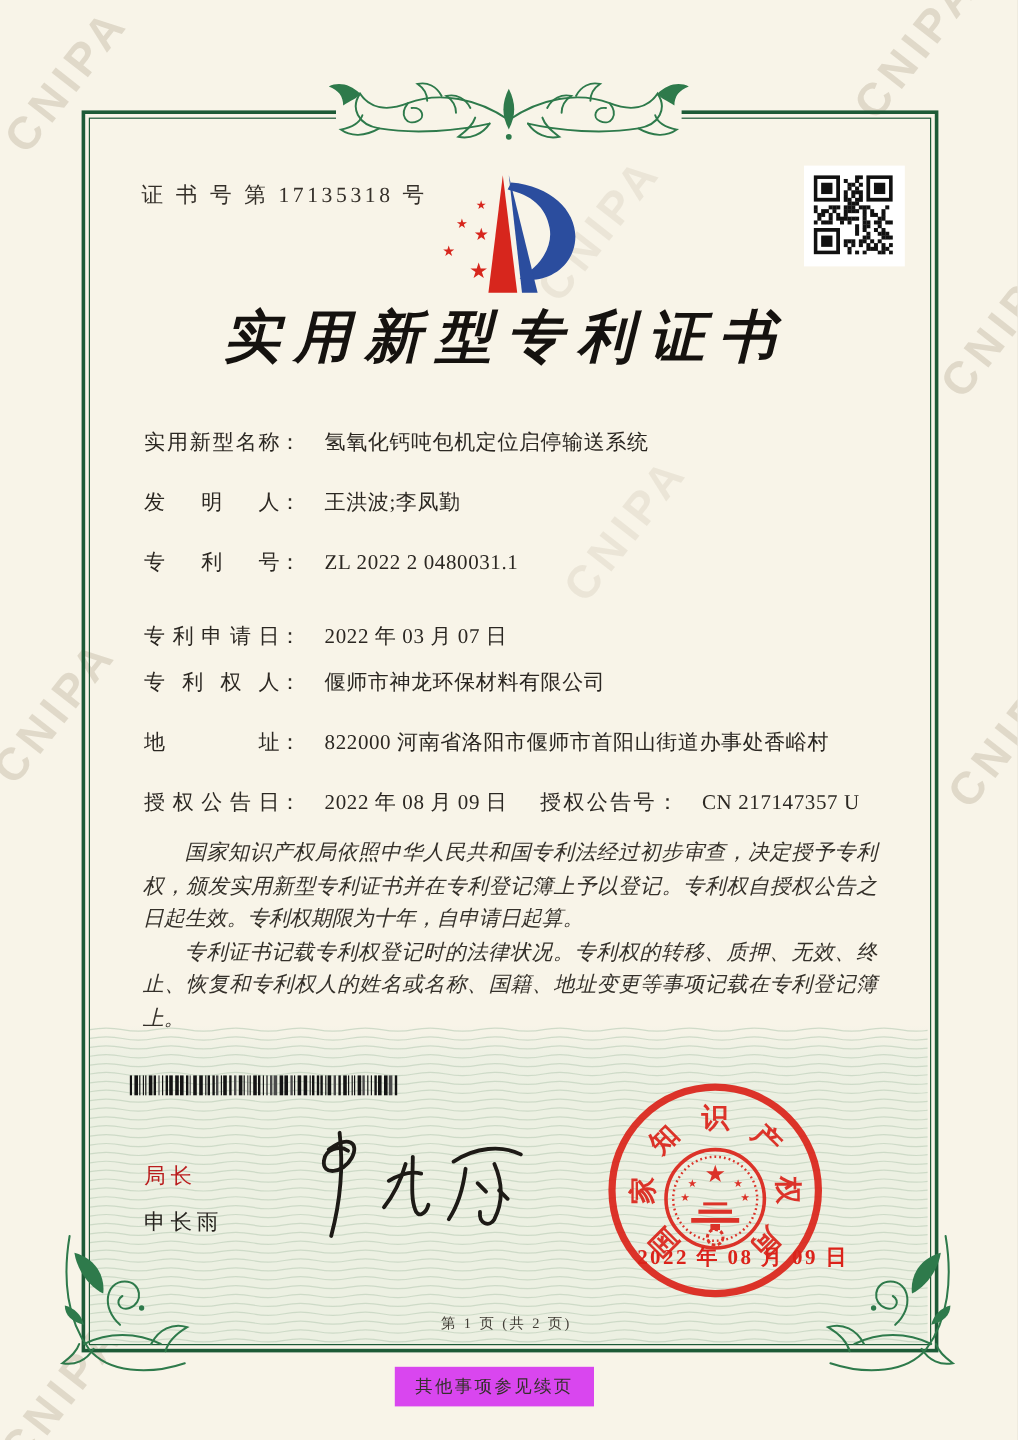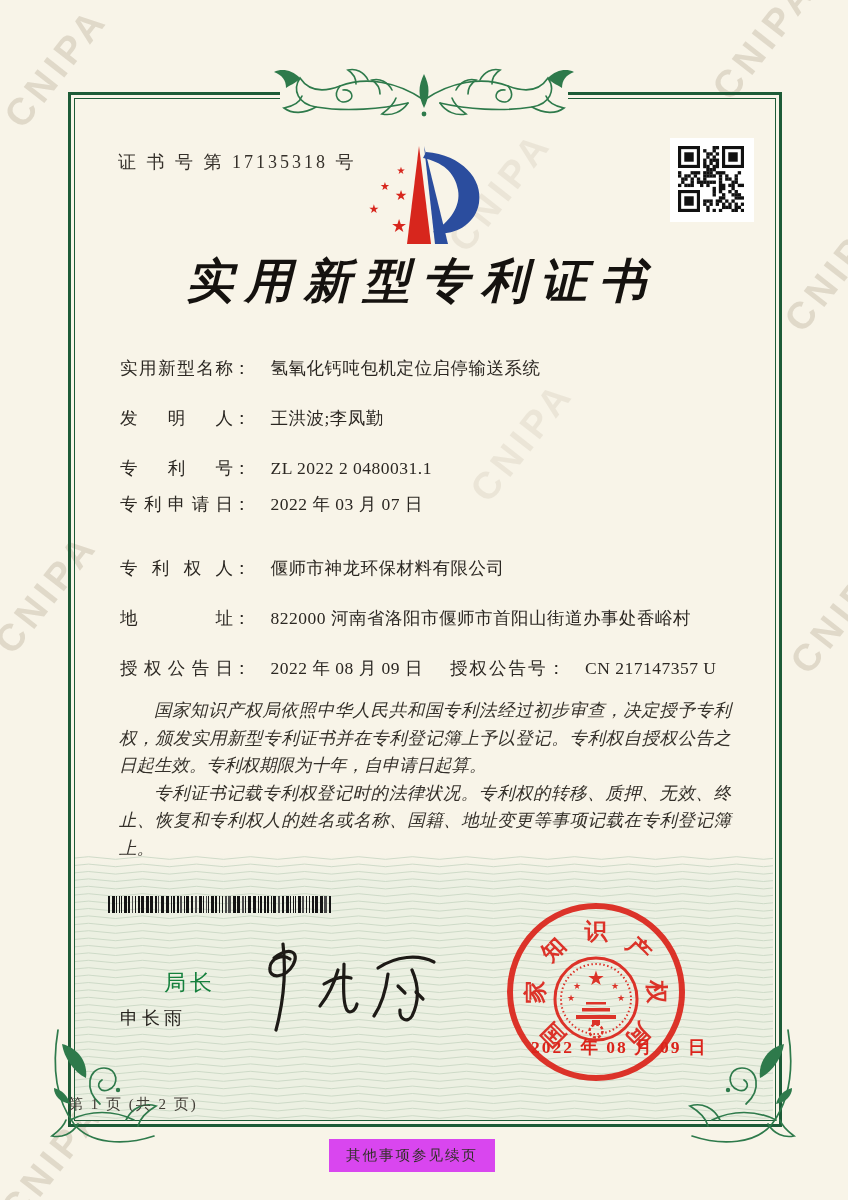--- a/index.html
+++ b/index.html
@@ -35,29 +35,29 @@
   .val{display:inline-block;margin-left:18px;letter-spacing:.5px;}
   .pair2{position:absolute;left:330px;top:0;}
   .pair2 .lbl2{letter-spacing:2px;}
   
   .body-text{position:absolute;left:119px;top:697px;width:612px;font-size:17.5px;line-height:27.5px;
              font-style:italic;color:#34302a;text-align:justify;}
   .body-text p{margin:0;text-indent:2em;}
   
   .barcode{position:absolute;left:108px;top:896px;}
   
-  .sig-role{position:absolute;left:120px;top:968px;font-size:22px;letter-spacing:4px;color:#15803d;margin-left:44px;}
+  .sig-role{position:absolute;left:120px;top:968px;font-size:18px;letter-spacing:4px;color:#b91c1c;}
   .sig-name{position:absolute;left:120px;top:1006px;font-size:18px;letter-spacing:4px;color:#26231e;}
   .sig-script{position:absolute;left:238px;top:938px;}
   
   .seal{position:absolute;left:505px;top:901px;opacity:.92;}
   .seal-date{position:absolute;left:531px;top:1035px;font-size:17.5px;font-weight:700;
              letter-spacing:2px;color:#db231a;white-space:nowrap;}
   
-  .pageinfo{position:absolute;left:68px;top:1095px;width:708px;text-align:left;font-size:15px;
+  .pageinfo{position:absolute;left:68px;top:1095px;width:708px;text-align:center;font-size:12px;
             letter-spacing:2px;color:#413d36;}
   .note{position:absolute;left:329px;top:1139px;background:#d946ef;padding:7px 17px;font-size:14.5px;
         letter-spacing:2px;color:#33302a;}
 </style>
 </head>
 <body>
 
 <div class="page">
 
   <div class="wm" style="left:-14px;top:46px;">CNIPA</div>
@@ -311,21 +311,21 @@
 
   <div class="row" style="top:356px">
     <span class="lbl">实用新型名称</span><span class="colon">：</span><span class="val">氢氧化钙吨包机定位启停输送系统</span>
   </div>
   <div class="row" style="top:406px">
     <span class="lbl">发明人</span><span class="colon">：</span><span class="val">王洪波;李凤勤</span>
   </div>
   <div class="row" style="top:456px">
     <span class="lbl">专利号</span><span class="colon">：</span><span class="val">ZL 2022 2 0480031.1</span>
   </div>
-  <div class="row" style="top:492px">
+  <div class="row" style="top:518px">
     <span class="lbl">专利申请日</span><span class="colon">：</span><span class="val">2022 年 03 月 07 日</span>
   </div>
   <div class="row" style="top:556px">
     <span class="lbl">专利权人</span><span class="colon">：</span><span class="val">偃师市神龙环保材料有限公司</span>
   </div>
   <div class="row" style="top:606px">
     <span class="lbl">地址</span><span class="colon">：</span><span class="val">822000 河南省洛阳市偃师市首阳山街道办事处香峪村</span>
   </div>
   <div class="row" style="top:656px">
     <span class="lbl">授权公告日</span><span class="colon">：</span><span class="val">2022 年 08 月 09 日</span>

